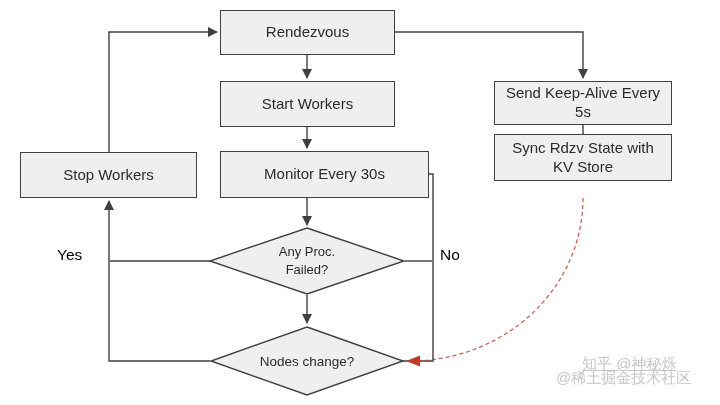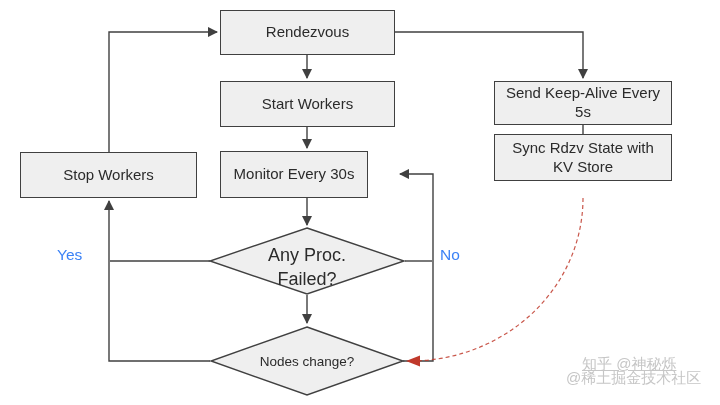--- a/index.html
+++ b/index.html
@@ -31,27 +31,27 @@
     border:1.5px solid var(--node-border);
     display:flex;align-items:center;justify-content:center;
     text-align:center;
     font-size:15px;color:#2b2b2b;
     line-height:1.25;
     padding:0 8px;
   }
   .diamond-label{
     position:absolute;
     text-align:center;
-    font-size:18px;color:#2b2b2b;
+    font-size:13px;color:#2b2b2b;
     line-height:1.35;
   }
   .diamond-label span{display:block;}
   .edge-label{
     position:absolute;
-    font-size:15.5px;color:#3b82f6;
+    font-size:15.5px;color:#000000;
   }
   .annotation{
     position:absolute;
     font-size:14.5px;color:var(--annotation-red);
     line-height:1.3;
   }
   .annotation span{display:block;}
   .watermark{
     position:absolute;
     font-size:15px;color:var(--watermark);
@@ -89,36 +89,36 @@
     <polygon class="diamond" points="307,327 403,361 307,395 211,361"></polygon>
 
     <path class="red-edge" d="M583 198 A 173 163 0 0 1 411 361"></path>
     <polygon class="red-arrow" points="406,361 420,355.5 420,366.5"></polygon>
   </svg>
 
   <div class="node" style="left:220px;top:10px;width:175px;height:45px;">Rendezvous</div>
 
   <div class="node" style="left:220px;top:81px;width:175px;height:46px;">Start Workers</div>
 
-  <div class="node" style="left:220px;top:151px;width:148px;height:47px;">Monitor Every 30s</div>
+  <div class="node" style="left:220px;top:151px;width:209px;height:47px;">Monitor Every 30s</div>
 
   <div class="node" style="left:20px;top:152px;width:177px;height:46px;">Stop Workers</div>
 
   <div class="node" style="left:494px;top:81px;width:178px;height:44px;">Send Keep-Alive Every 5s</div>
 
   <div class="node" style="left:494px;top:134px;width:178px;height:47px;">Sync Rdzv State with KV Store</div>
 
   <div class="diamond-label" style="left:237px;top:243px;width:140px;">
     <span>Any Proc.</span>
     <span>Failed?</span>
   </div>
 
   <div class="diamond-label" style="left:227px;top:353px;width:160px;font-size:13.5px;">Nodes change?</div>
 
   <div class="edge-label" style="left:57px;top:246px;">Yes</div>
 
   <div class="edge-label" style="left:440px;top:246px;">No</div>
 
 
   <div class="watermark" style="left:582px;top:355px;text-decoration:underline;">知乎 @神秘烁</div>
-  <div class="watermark" style="left:556px;top:369px;margin-left:10px;">@稀土掘金技术社区</div>
+  <div class="watermark" style="left:556px;top:369px;">@稀土掘金技术社区</div>
 
 </div>
 
 </body></html>

